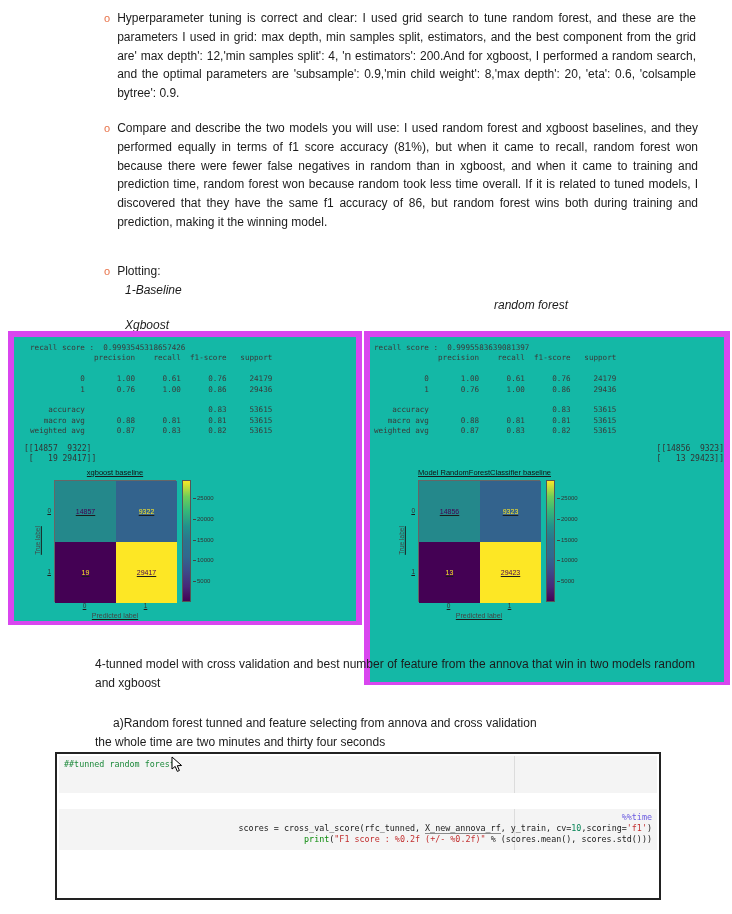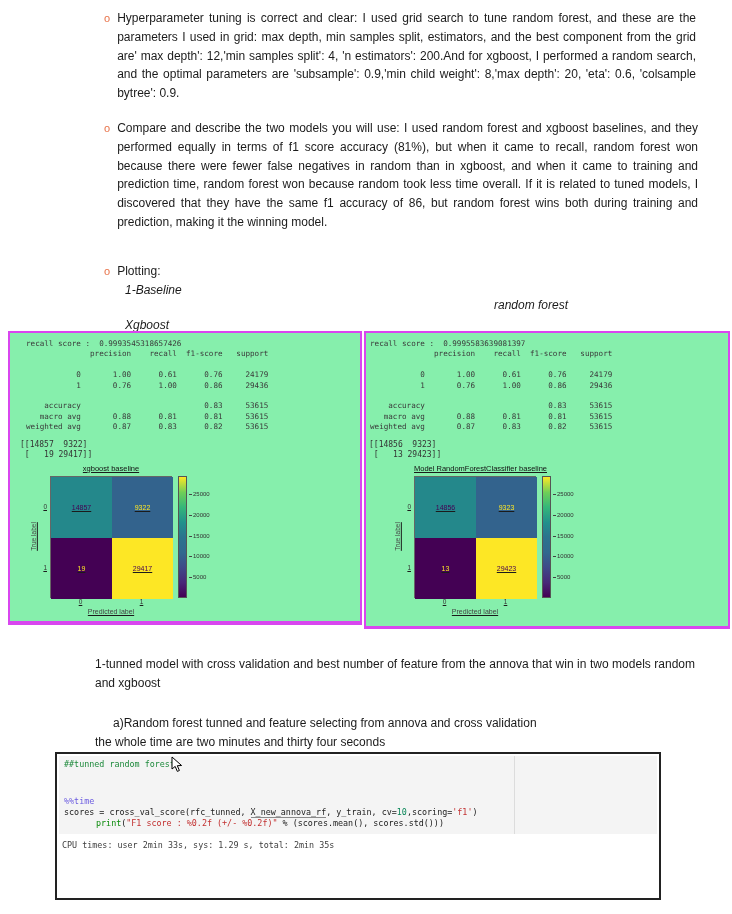--- a/index.html
+++ b/index.html
@@ -6,27 +6,27 @@
   body { font-family:"Liberation Sans", sans-serif; color:#1b1b1b; }
   .doc { position:relative; width:732px; height:914px; background:#fff; }
 
   
   .para { position:absolute; display:flex; gap:7px; font-size:12px; line-height:18.8px; }
   .para .bullet { color:#e8734a; font-size:11px; line-height:18.8px; flex:0 0 auto; }
   .para .ptext { text-align:justify; }
   .plainline { position:absolute; font-size:12px; line-height:18.8px;font-style:italic; }
 
   
-  .panel { position:absolute; background:#86efac; border:2px solid #d946ef; box-sizing:border-box; }
+  .panel { position:absolute; background:#14b8a6; border:6px solid #d946ef; box-sizing:border-box; }
   #panel-left  { left:8px;  top:331px; width:354px; height:294px; border-bottom-width:4px; }
-  #panel-right { left:364px; top:331px; width:366px; height:298px; border-bottom-width:3px; }
+  #panel-right { left:364px; top:331px; width:366px; height:354px; border-bottom-width:3px; }
   .report-pre { margin:6px 0 0 16px; font-family:"DejaVu Sans Mono", monospace; font-size:7.6px; line-height:10.4px; color:#3a3a3a; white-space:pre; }
   #panel-right .report-pre { margin-left:4px; }
   .matrix-pre { margin:7px 0 0 10px; font-family:"DejaVu Sans Mono", monospace; font-size:8px; line-height:10.6px; color:#333; white-space:pre; }
-  #panel-right .matrix-pre { margin-left:3px; }
+  #panel-right .matrix-pre { margin-left:3px;text-align:right; }
 
   
   .plot { display:grid; grid-template-columns:11px 11px 122px 40px; grid-template-rows:12px 122px 10px 11px; margin:3px 0 0 18px;text-decoration:underline; }
   #panel-right .plot { margin-left:26px; }
   .pl-title { grid-column:3; grid-row:1; text-align:center; font-size:7.5px; color:#111; white-space:nowrap; }
   .pl-ylab { grid-column:1; grid-row:2; display:flex; align-items:center; justify-content:center; }
   .pl-ylab span { transform:rotate(-90deg); white-space:nowrap; font-size:6.5px; color:#444; }
   .pl-yticks { grid-column:2; grid-row:2; display:flex; flex-direction:column; justify-content:space-around; align-items:flex-end; padding-right:3px; font-size:6.5px; color:#333; }
   .pl-grid { grid-column:3; grid-row:2; display:grid; grid-template-columns:61px 61px; grid-template-rows:61px 61px; border:1px solid #666; box-sizing:border-box; }
   .hm-cell { display:flex; align-items:center; justify-content:center; font-size:7px; }
@@ -43,21 +43,21 @@
   
   #section2-heading { position:absolute; left:95px; top:655px; width:600px; font-size:12px; line-height:19px; text-align:justify; }
   #section2-a  { position:absolute; left:113px; top:716px; font-size:12px; }
   #section2-b  { position:absolute; left:95px;  top:735px; font-size:12px; }
 
   
   #code-block { position:absolute; left:55px; top:752px; width:606px; height:148px; border:2px solid #222; box-sizing:border-box; background:#fff;
     font-family:"DejaVu Sans Mono", monospace; font-size:8.4px; color:#212121; }
   .code-cell { position:relative; background:#f4f4f4; margin:2px 2px 0 2px; padding:3px 5px 4px 5px; line-height:10.8px; white-space:nowrap; }
   #code-cell-1 { height:30px; }
-  #code-cell-2 { margin-top:0; height:34px; }
+  #code-cell-2 { margin-top:16px; height:34px;text-align:right; }
   .cell-divider { position:absolute; top:0; bottom:0; left:455px; width:1px; background:#dcdcdc; }
   .code-line { position:relative; z-index:1; }
   .tok-comment { color:#1e8a3c; }
   .tok-num { color:#098658; }
   .tok-magic { color:#6a5ae0; }
   .tok-str { color:#c22f2f; }
   .tok-kw { color:#0a8a0a;padding-left:32px; }
   .tok-underline { border-bottom:1px solid #8a8a8a; }
   .code-out { padding:5px 5px 0 5px; line-height:13px; color:#3d3d3d; white-space:nowrap; }
   .green-box { display:inline-block; border:2px solid #2fe52f; padding:0 4px; margin:-2px 0 -1px -4px; }
@@ -165,36 +165,35 @@
         <div class="cbar-bar"></div>
         <span class="cbar-tick" style="top:15%;">25000</span>
         <span class="cbar-tick" style="top:32%;">20000</span>
         <span class="cbar-tick" style="top:49%;">15000</span>
         <span class="cbar-tick" style="top:66%;">10000</span>
         <span class="cbar-tick" style="top:83%;">5000</span>
       </div>
     </div>
   </div>
 
-  <div id="section2-heading">1-tunned model  with cross validation and best number of feature from the annova that win in two models random and xgboost</div>
+  <div id="section2-heading">4-tunned model  with cross validation and best number of feature from the annova that win in two models random and xgboost</div>
   <div id="section2-b">the whole time are two minutes and thirty four seconds</div>
   <div id="section2-a">a)Random forest tunned and feature selecting from annova and cross validation</div>
 
   <div id="code-block">
     <div class="code-cell" id="code-cell-1">
       <div class="cell-divider"></div>
       <div class="code-line"><span class="tok-comment">##tunned random forest</span></div>
       <svg class="cursor-icon" width="12" height="17" viewBox="0 0 12 17">
         <path d="M1,1 L1,13 L4.2,10.4 L6.3,15.4 L8.4,14.5 L6.3,9.7 L10.6,9.5 Z" fill="#ffffff" stroke="#000000" stroke-width="1"></path>
       </svg>
     </div>
     <div class="code-cell" id="code-cell-2">
       <div class="cell-divider"></div>
       <div class="code-line"><span class="tok-magic">%%time</span></div>
       <div class="code-line"><span>scores = cross_val_score(rfc_tunned, </span><span class="tok-underline">X_new_annova_rf</span><span>, y_train, cv=</span><span class="tok-num">10</span><span>,scoring=</span><span class="tok-str">'f1'</span><span>)</span></div>
       <div class="code-line"><span class="tok-kw">print</span><span>(</span><span class="tok-str">"F1 score : %0.2f (+/- %0.2f)"</span><span> % (scores.mean(), scores.std()))</span></div>
     </div>
     <div class="code-out">
-      <div>CPU times: user 2min 33s, sys: 1.29 s, total: 2min 35s</div>
     </div>
   </div>
 
 </div>
 
 </body></html>

